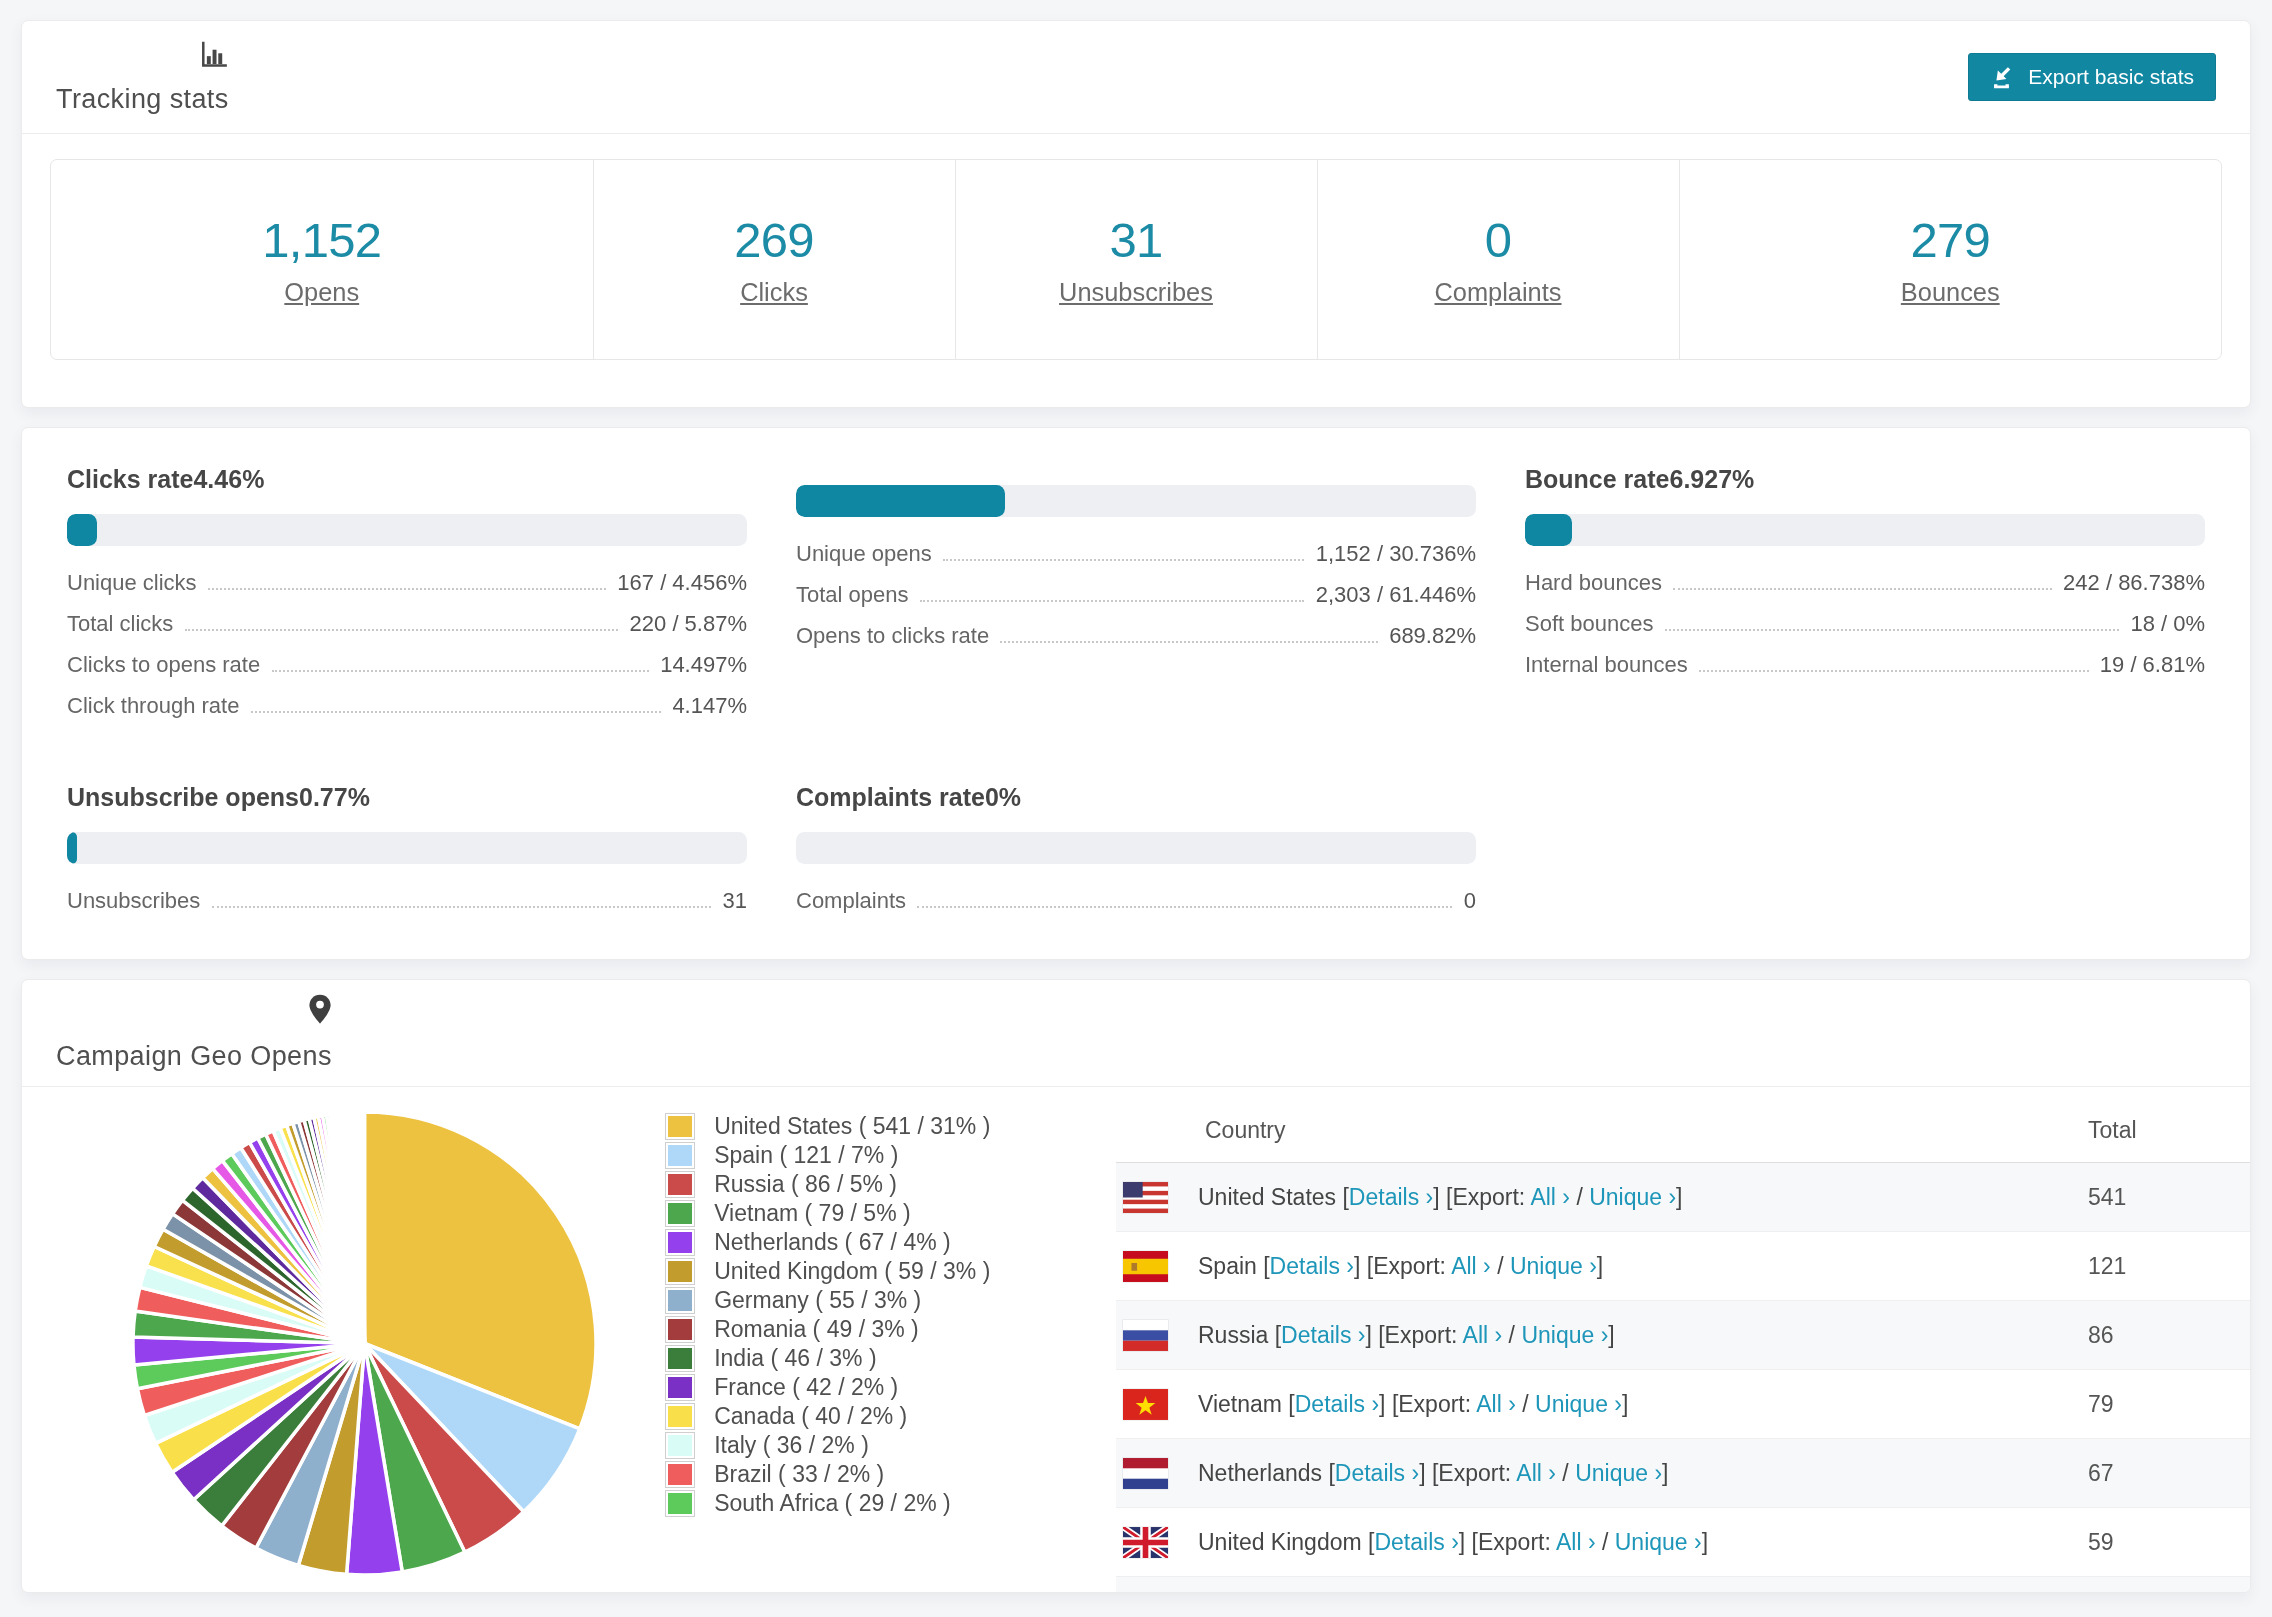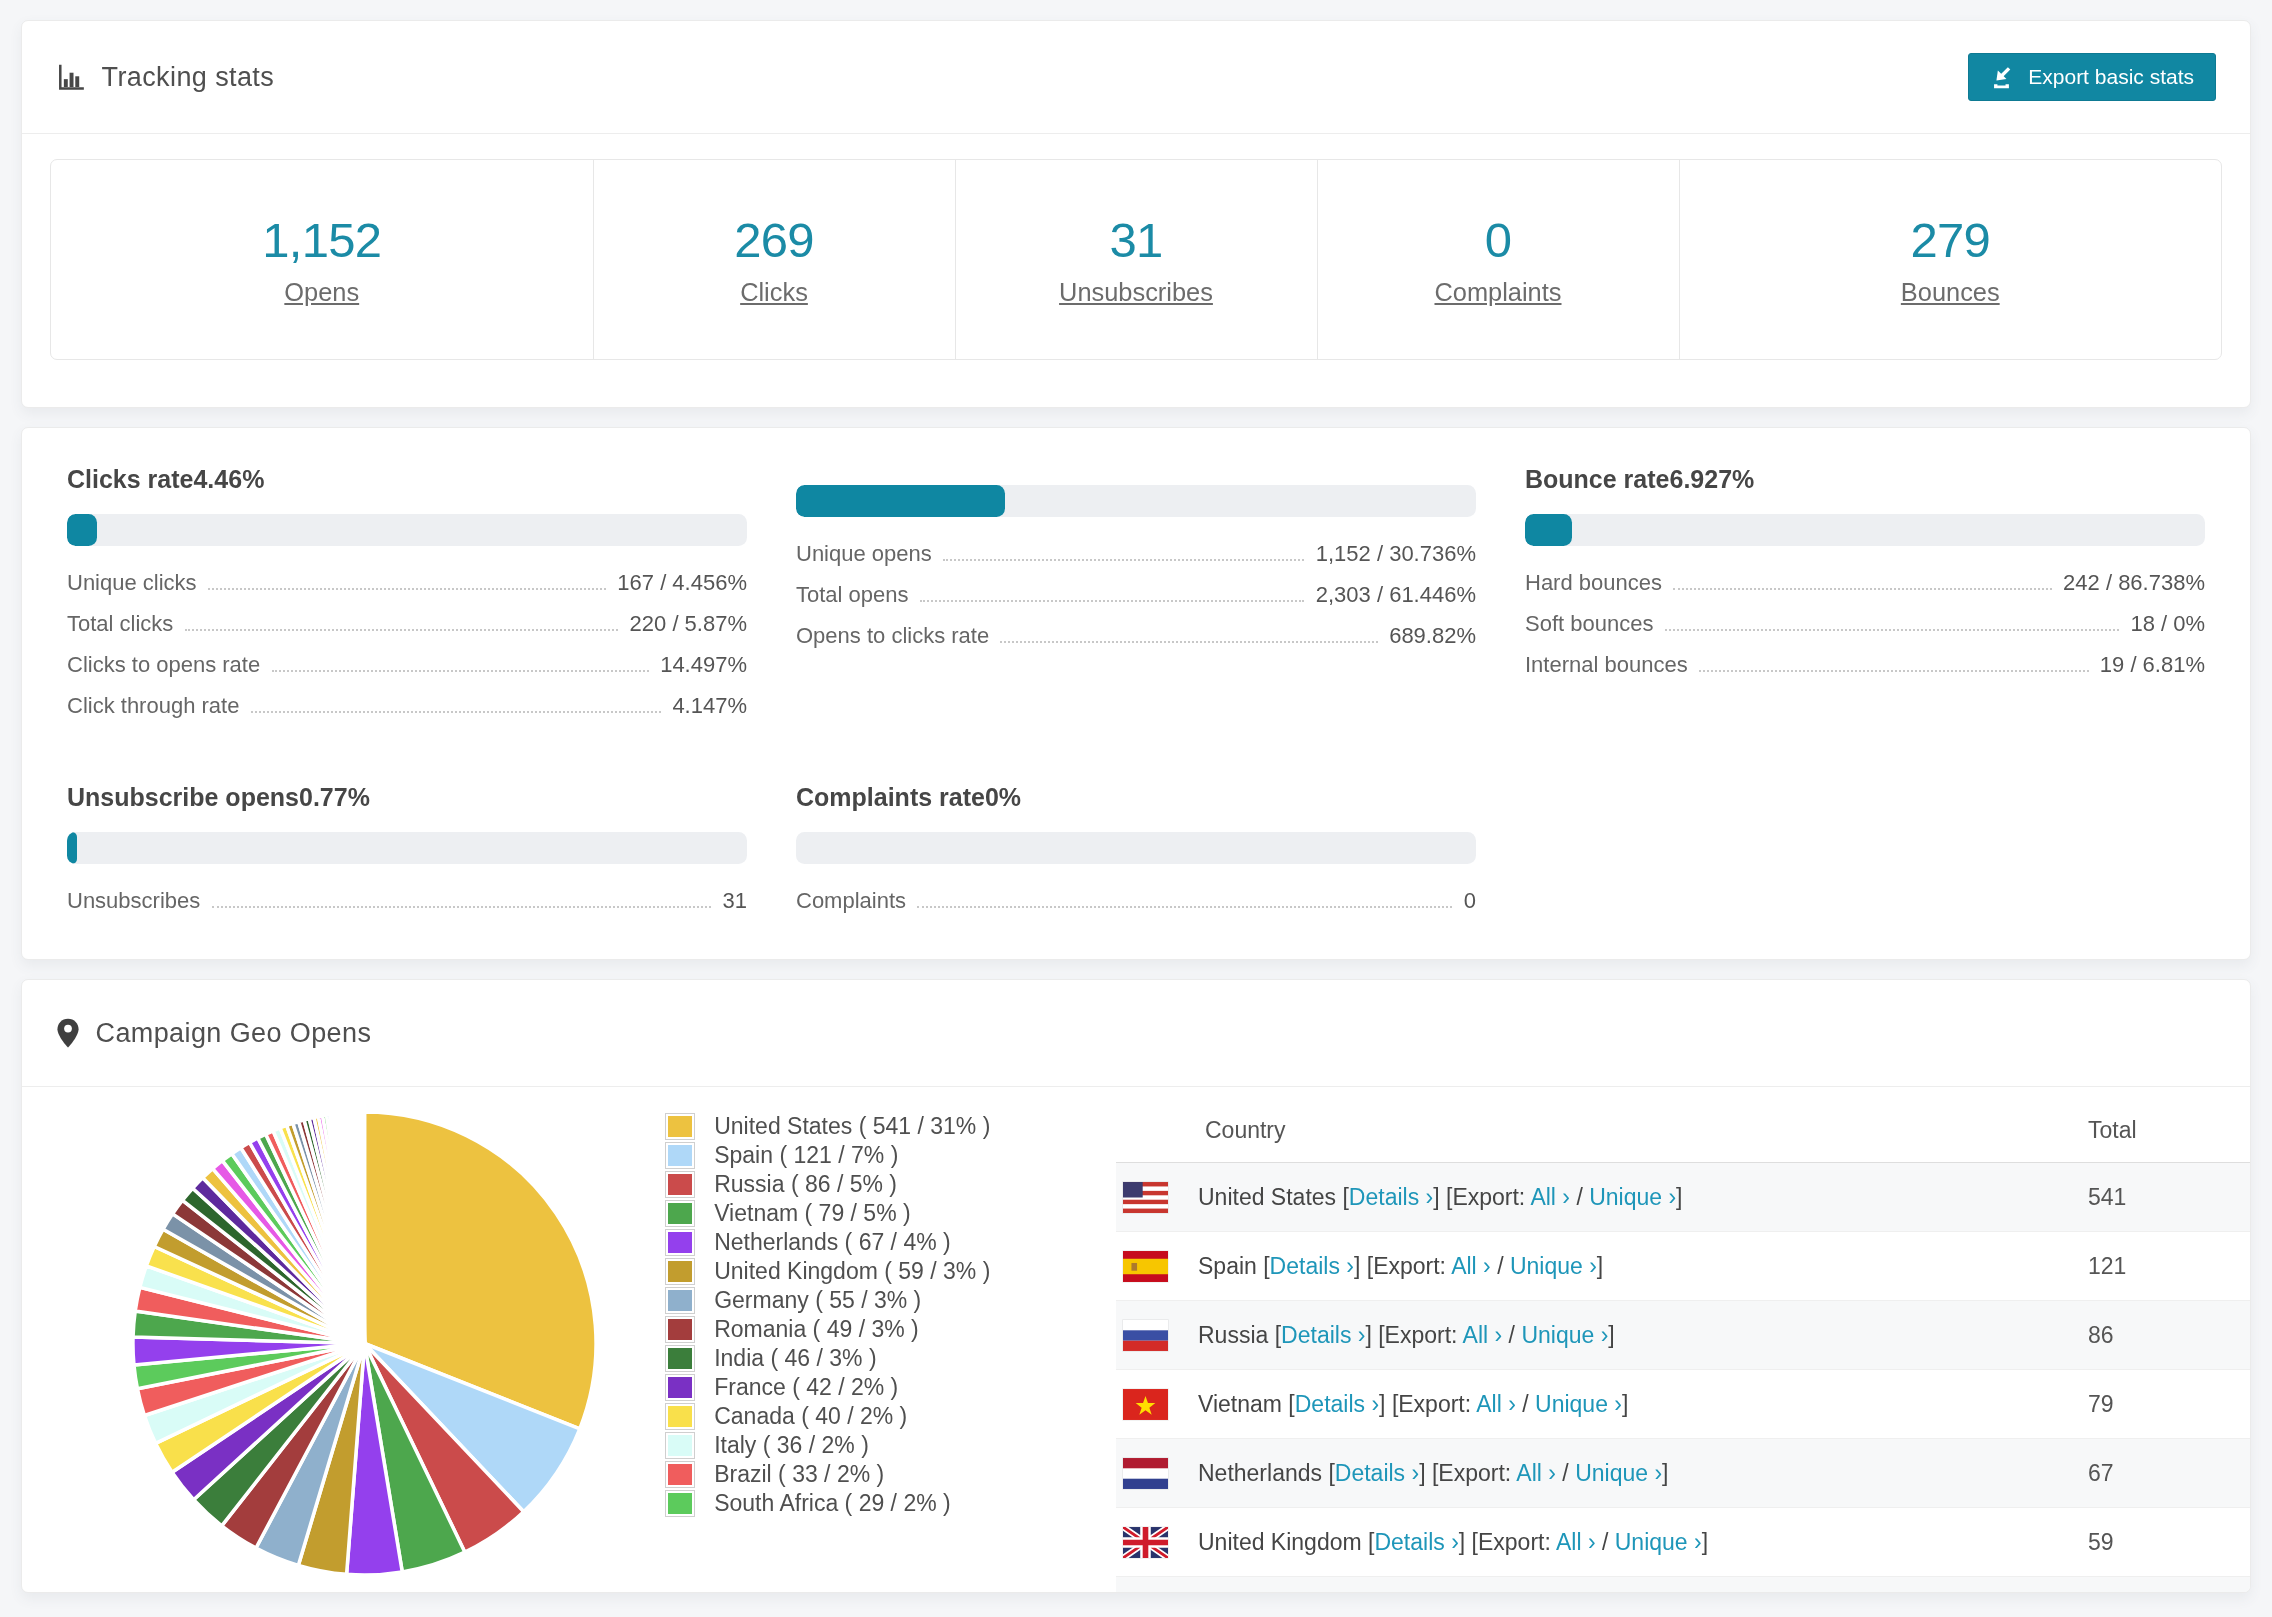--- a/index.html
+++ b/index.html
@@ -14,21 +14,21 @@
   .card{
     background:#fff;border:0.7px solid #ebebeb;border-radius:7px;
     box-shadow:0 5.6px 12.7px rgba(70,80,100,.07);
     margin-bottom:19px;box-sizing:border-box;
   }
   
   .card-header{
     display:flex;align-items:center;justify-content:space-between;
     height:112px;padding:0 34px;border-bottom:1.4px solid #ededed;
   }
-  .hd-left{display:flex;align-items:flex-start;gap:15.5px;}
+  .hd-left{display:flex;align-items:flex-end;gap:15.5px;flex-direction:column;}
   .hd-title{font-size:27px;font-weight:500;color:#4f4f4f;letter-spacing:0.4px;}
   .hd-icon svg{display:block;}
   .btn-export{
     display:flex;align-items:center;gap:11.3px;
     background:#1187a2;color:#fff;border:0.7px solid #0e7a93;border-radius:3px;
     height:48px;padding:0 21px;font-size:21px;font-weight:400;cursor:pointer;
     font-family:inherit;
   }
   
   .stats-strip{

